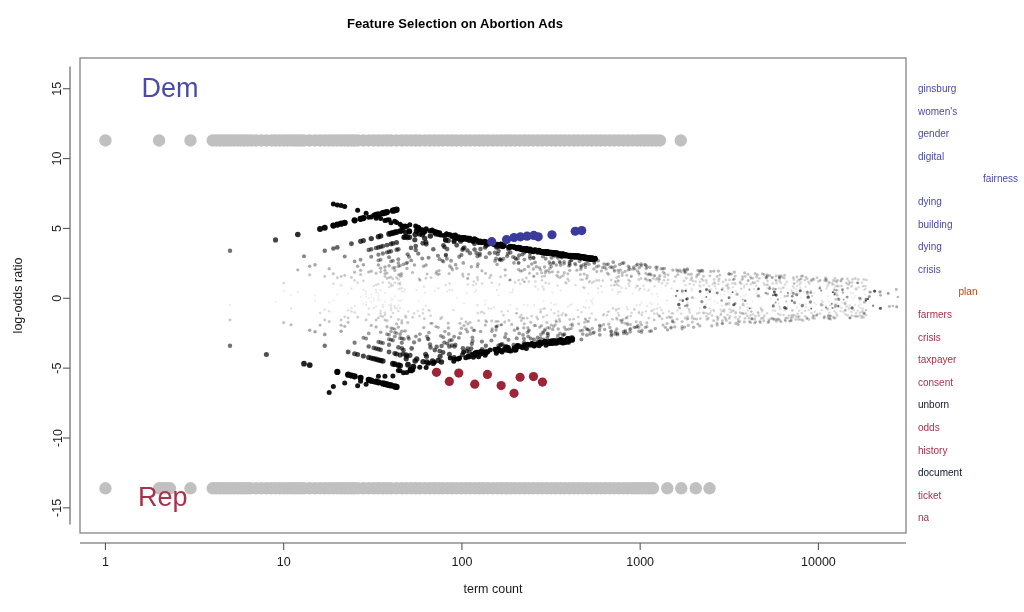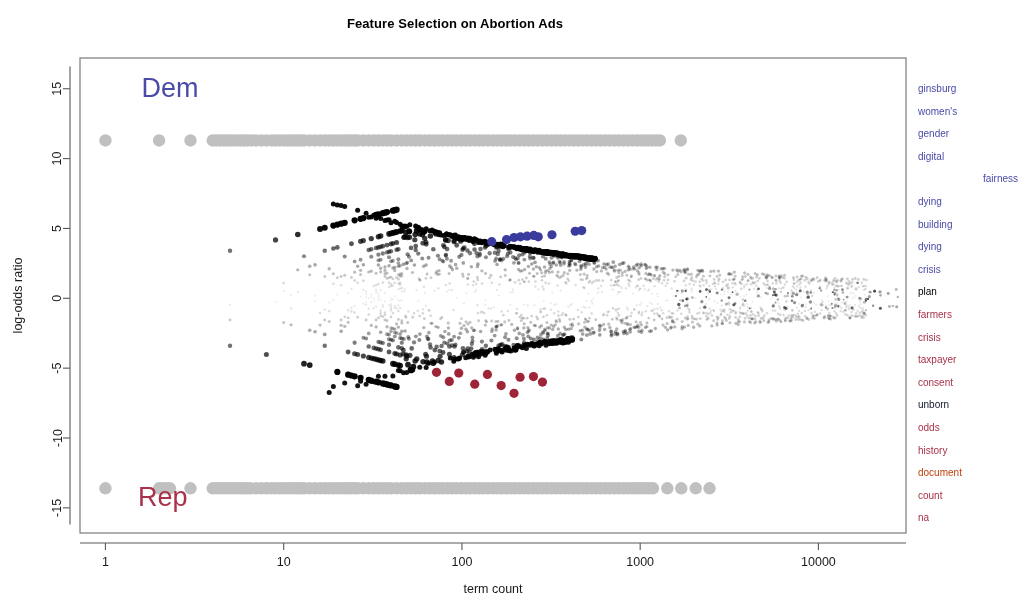--- a/index.html
+++ b/index.html
@@ -2768,26 +2768,26 @@
   <div id="word-legend">
       <div class="legend-word" style="color: rgb(74, 74, 168);">ginsburg</div>
       <div class="legend-word" style="color: rgb(74, 74, 168);">women's</div>
       <div class="legend-word" style="color: rgb(74, 74, 168);">gender</div>
       <div class="legend-word" style="color: rgb(74, 74, 168);">digital</div>
       <div class="legend-word" style="color: rgb(74, 74, 168); text-align: right;">fairness</div>
       <div class="legend-word" style="color: rgb(74, 74, 168);">dying</div>
       <div class="legend-word" style="color: rgb(74, 74, 168);">building</div>
       <div class="legend-word" style="color: rgb(74, 74, 168);">dying</div>
       <div class="legend-word" style="color: rgb(74, 74, 168);">crisis</div>
-      <div class="legend-word" style="color: #000000;">plan</div>
+      <div class="legend-word" style="color: #c2410c; text-align: center;">plan</div>
       <div class="legend-word" style="color: rgb(168, 50, 74);">farmers</div>
       <div class="legend-word" style="color: rgb(168, 50, 74);">crisis</div>
       <div class="legend-word" style="color: rgb(168, 50, 74);">taxpayer</div>
       <div class="legend-word" style="color: rgb(168, 50, 74);">consent</div>
       <div class="legend-word" style="color: #0f172a;">unborn</div>
       <div class="legend-word" style="color: rgb(168, 50, 74);">odds</div>
       <div class="legend-word" style="color: rgb(168, 50, 74);">history</div>
-      <div class="legend-word" style="color: #c2410c;">document</div>
-      <div class="legend-word" style="color: rgb(168, 50, 74);">count</div>
+      <div class="legend-word" style="color: #0f172a;">document</div>
+      <div class="legend-word" style="color: rgb(168, 50, 74);">ticket</div>
       <div class="legend-word" style="color: rgb(168, 50, 74);">na</div>
     </div>
 
 </div>
 
 </body></html>

